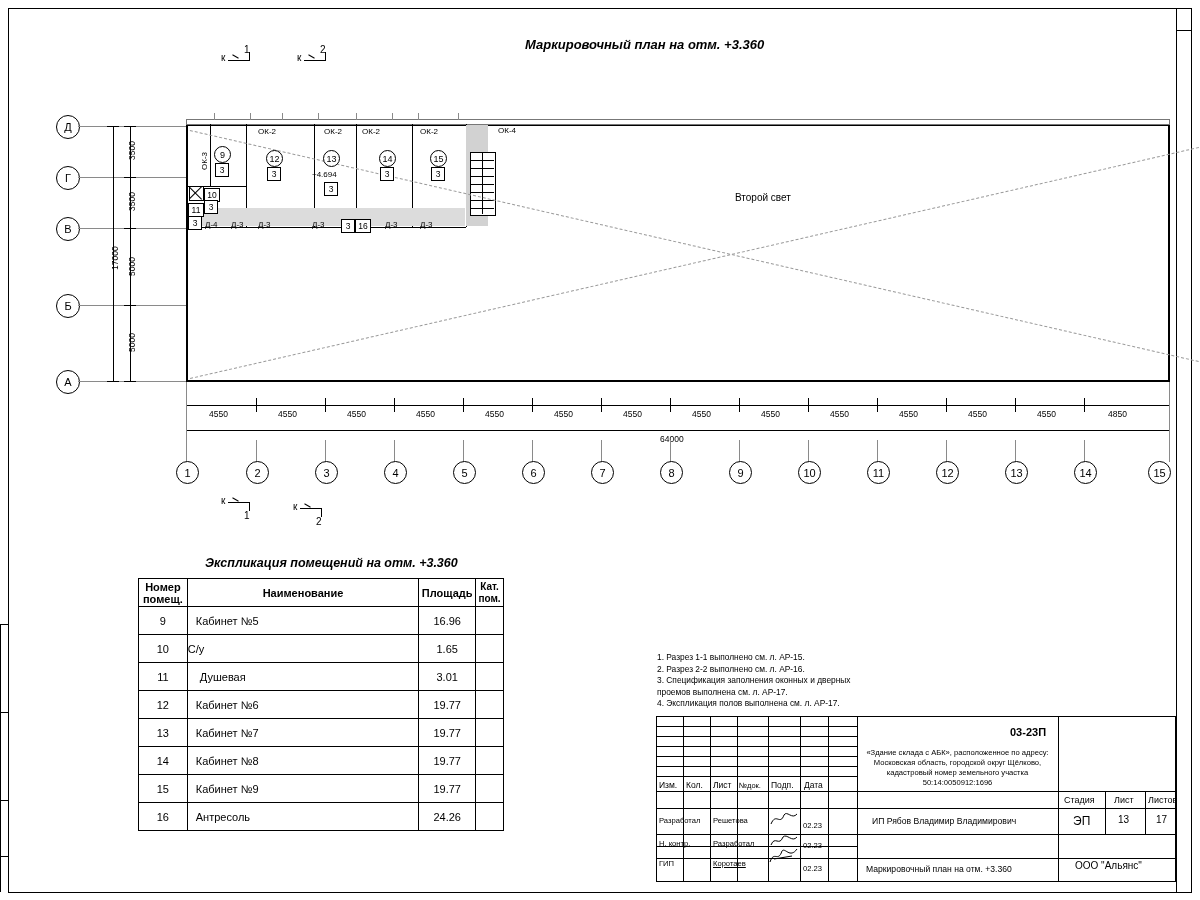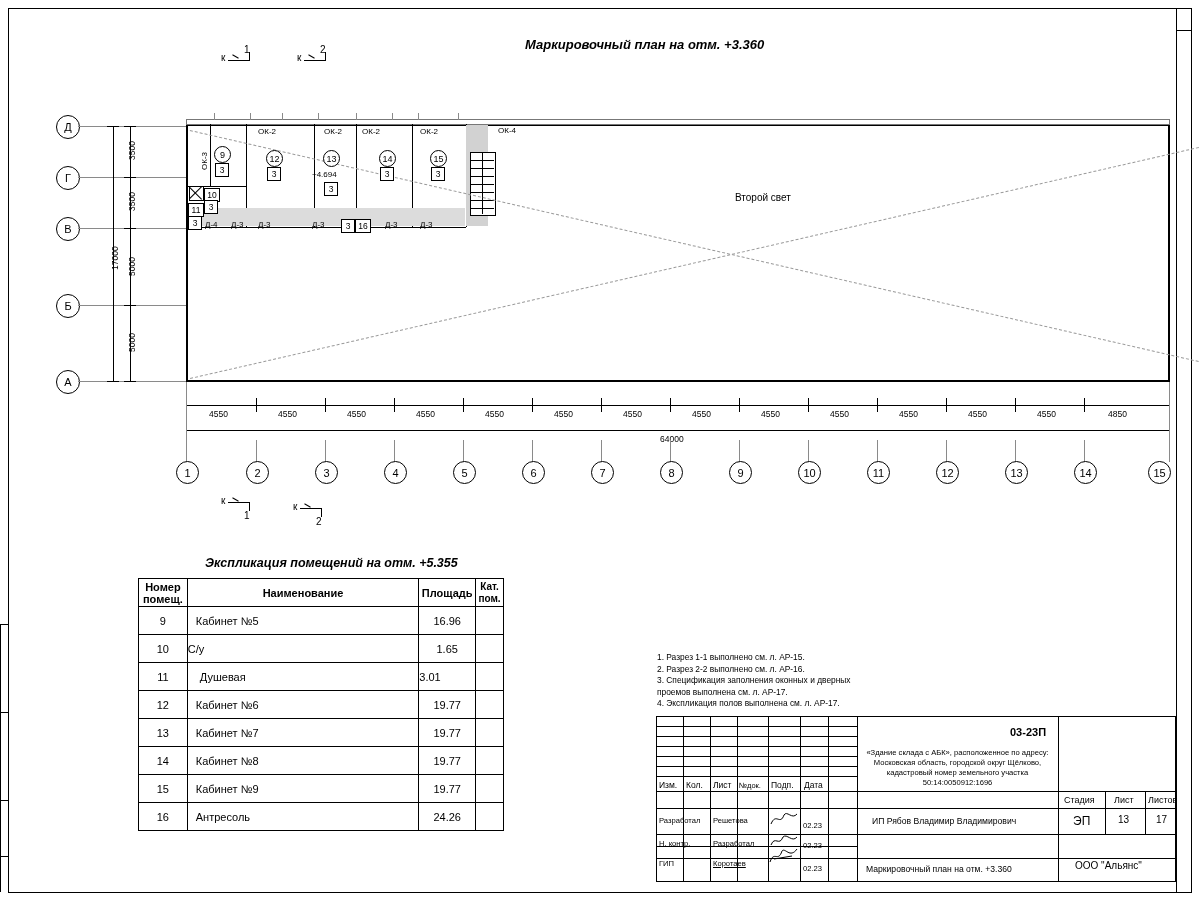--- a/index.html
+++ b/index.html
@@ -247,21 +247,21 @@
   <div class="circ" style="left:591px;top:461px;width:21px;height:21px;">7</div>
   <div class="circ" style="left:660px;top:461px;width:21px;height:21px;">8</div>
   <div class="circ" style="left:729px;top:461px;width:21px;height:21px;">9</div>
   <div class="circ" style="left:798px;top:461px;width:21px;height:21px;">10</div>
   <div class="circ" style="left:867px;top:461px;width:21px;height:21px;">11</div>
   <div class="circ" style="left:936px;top:461px;width:21px;height:21px;">12</div>
   <div class="circ" style="left:1005px;top:461px;width:21px;height:21px;">13</div>
   <div class="circ" style="left:1074px;top:461px;width:21px;height:21px;">14</div>
   <div class="circ" style="left:1148px;top:461px;width:21px;height:21px;">15</div>
 
-  <div class="txt title-expl" style="left:205px;top:556px;">Экспликация помещений на отм. +5.355</div>
+  <div class="txt title-expl" style="left:205px;top:556px;">Экспликация помещений на отм. +3.360</div>
 
   <table class="expl" id="expl-table" style="left:138px;top:578px;width:366px;">
     <thead>
       <tr>
         <th style="width:48px;line-height:12px;"><span>Номер помещ.</span></th>
         <th style="width:235px;">Наименование</th>
         <th style="width:56px;">Площадь</th>
         <th style="width:27px;line-height:12px;font-size:10px;">Кат. пом.</th>
       </tr>
     </thead>
@@ -274,21 +274,21 @@
         </tr>
         <tr>
           <td style="text-align: center;">10</td>
           <td style="">С/у</td>
           <td style="text-align: center;">1.65</td>
           <td style="text-align: center;"></td>
         </tr>
         <tr>
           <td style="text-align: center;">11</td>
           <td style="padding-left: 12px;">Душевая</td>
-          <td style="">3.01</td>
+          <td style="text-align: center;">3.01</td>
           <td style="text-align: center;"></td>
         </tr>
         <tr>
           <td style="text-align: center;">12</td>
           <td style="padding-left: 8px;">Кабинет №6</td>
           <td style="text-align: center;">19.77</td>
           <td style="text-align: center;"></td>
         </tr>
         <tr>
           <td style="text-align: center;">13</td>

